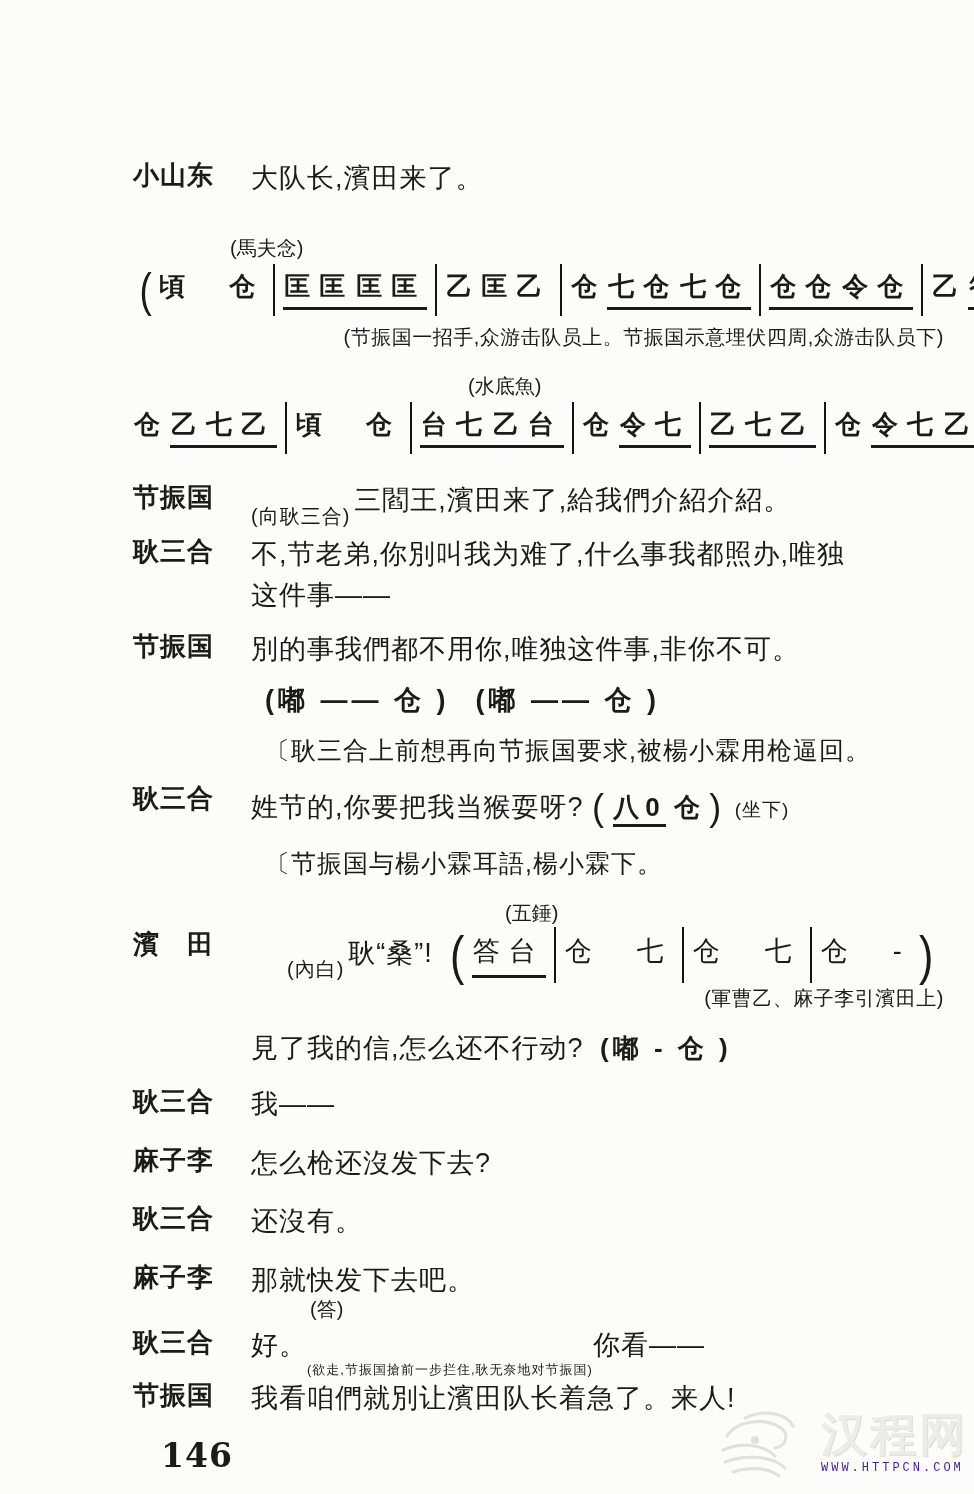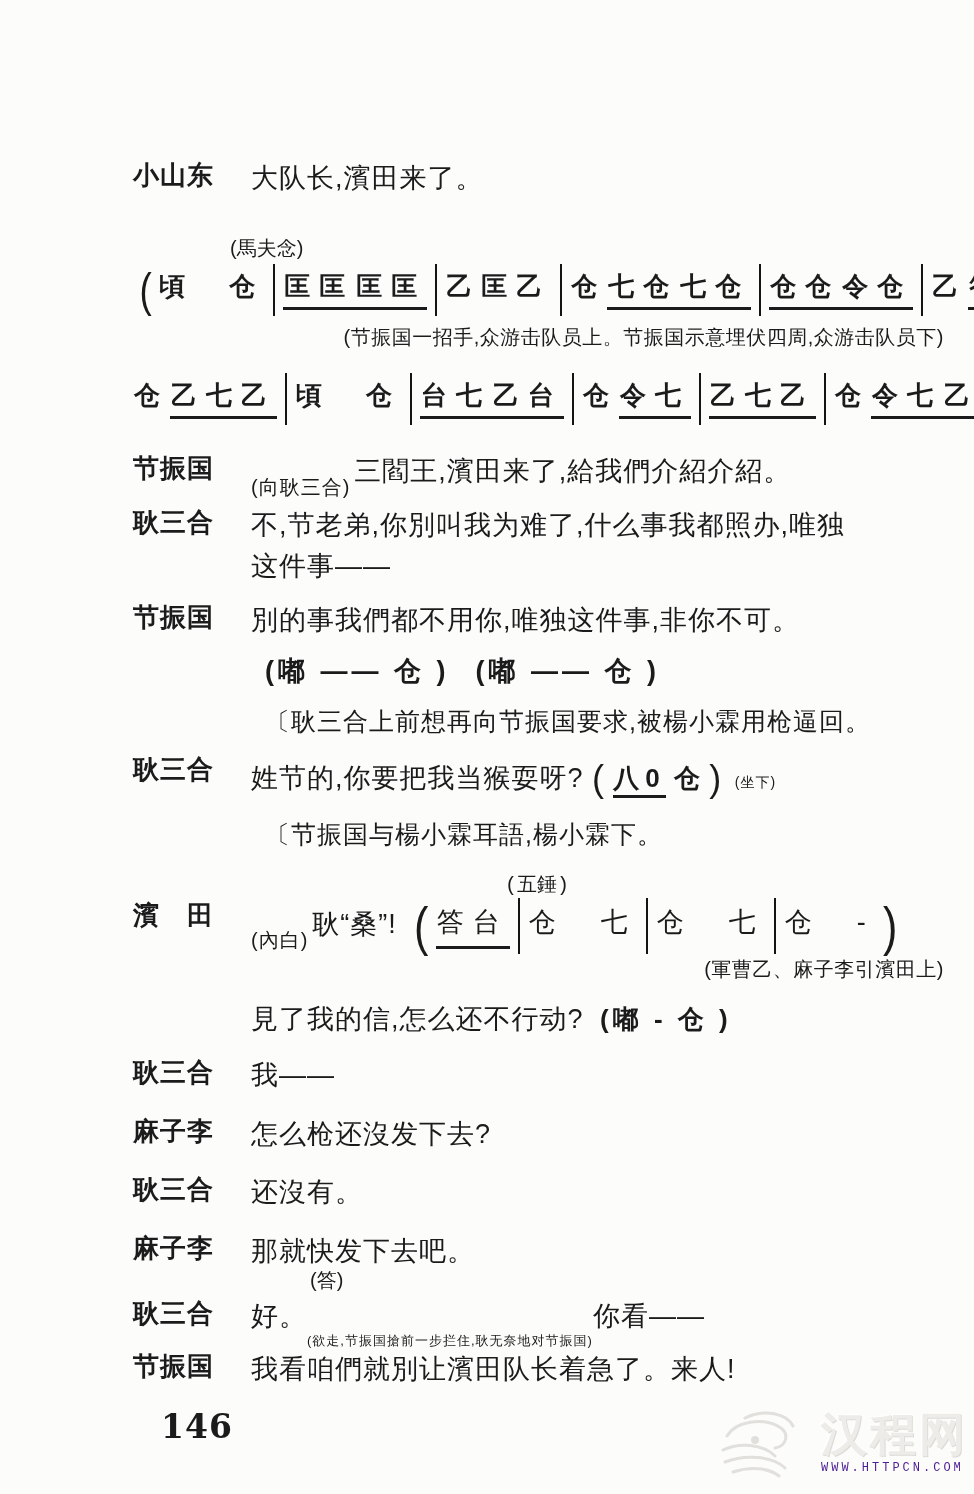--- a/index.html
+++ b/index.html
@@ -27,21 +27,21 @@
   .perc-line{display:flex;align-items:center;font-weight:bold;font-size:26px;margin-bottom:8px;}
   .pgroup{display:inline-flex;align-items:baseline;}
   .pseg{display:inline-block;letter-spacing:9px;padding:0 1px 3px 1px;border-bottom:3px solid transparent;white-space:nowrap;}
   .pseg.u{border-bottom-color:currentColor;}
   .bar{width:2px;height:52px;background:#141414;margin:0 8px;flex:none;}
   .paren{font-weight:400;font-size:46px;line-height:46px;margin:0 5px;flex:none;transform:scaleX(.8);}
   
   .iperc{font-weight:bold;font-size:26px;white-space:nowrap;}
   .iperc .u{border-bottom:3px solid currentColor;padding-bottom:2px;letter-spacing:6px;}
   .iparen{font-weight:400;font-size:36px;vertical-align:-4px;}
-  .inote{font-size:14px;margin-left:4px;}
+  .inote{font-size:19px;margin-left:4px;}
   .perc-inline{display:inline-flex;align-items:center;vertical-align:middle;margin-left:10px;}
   .perc-inline .bar{height:56px;}
   .perc-inline .paren{font-size:54px;line-height:54px;}
   
   .du-row{font-weight:bold;font-size:27px;letter-spacing:4px;margin-bottom:16px;}
   .du-row span{margin-right:26px;}
   
   .pagenum{font-family:"DejaVu Serif","Liberation Serif",serif;font-weight:bold;
     font-size:33px;margin:18px 0 0 28px;letter-spacing:1px;}
   
@@ -92,20 +92,21 @@
       </span>
       <span class="bar"></span>
       <span class="pgroup">
         <span class="pseg">乙</span>
         <span class="pseg u">答答</span>
       </span>
     </div>
 
   <div class="stage-sm" style="margin-bottom:22px;">(节振国一招手,众游击队员上。节振国示意埋伏四周,众游击队员下)</div>
 
+  <div class="lbl ml335">(水底魚)</div>
 
   <div class="perc-line" style="margin-bottom:26px;">
       <span class="pgroup">
         <span class="pseg">仓</span>
         <span class="pseg u">乙七乙</span>
       </span>
       <span class="bar"></span>
       <span class="pgroup">
         <span class="pseg">頃　仓</span>
       </span>
@@ -157,23 +158,23 @@
     <span class="spk">耿三合</span>
     <span class="dtxt">
       <span>姓节的,你要把我当猴耍呀?</span>
       <span class="iperc"><span class="iparen">(</span> <span class="u">八0</span> <span>仓</span> <span class="iparen">)</span></span>
       <span class="inote">(坐下)</span>
     </span>
   </div>
 
   <div class="stage-lg ml132" style="margin-bottom:20px;">〔节振国与楊小霖耳語,楊小霖下。</div>
 
-  <div class="lbl ml372" style="margin-bottom:0;font-family:Liberation Mono, monospace;">(五錘)</div>
-
-  <div class="drow" style="margin-bottom:2px;">
+  <div class="lbl ml372" style="margin-bottom:0;">(五錘)</div>
+
+  <div class="drow" style="margin-bottom:2px;gap:36px;">
     <span class="spk">濱　田</span>
     <span class="dtxt"><span class="pre">(內白)</span><span>耿“桑”!</span><span class="perc-inline">
           <span class="paren">(</span>
           <span class="pgroup">
             <span class="pseg u">答台</span>
           </span>
           <span class="bar"></span>
           <span class="pgroup">
             <span class="pseg">仓　七</span>
           </span>

